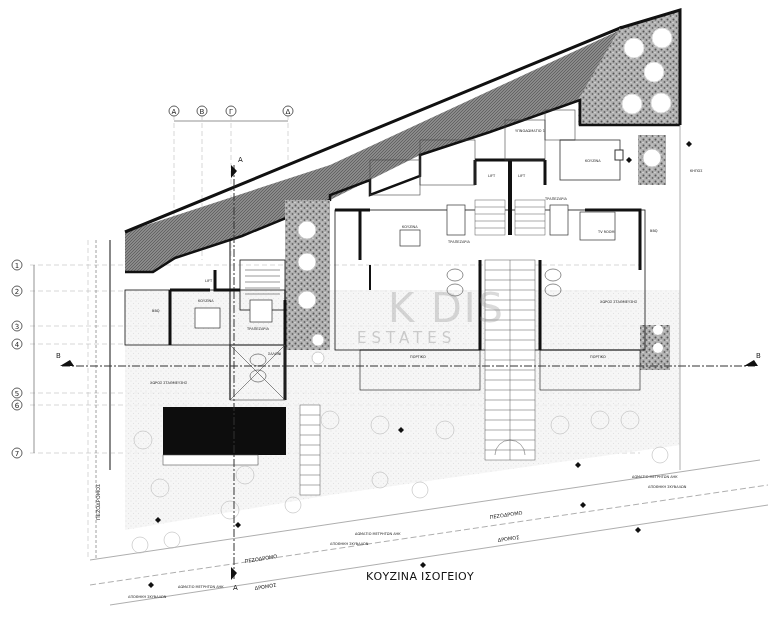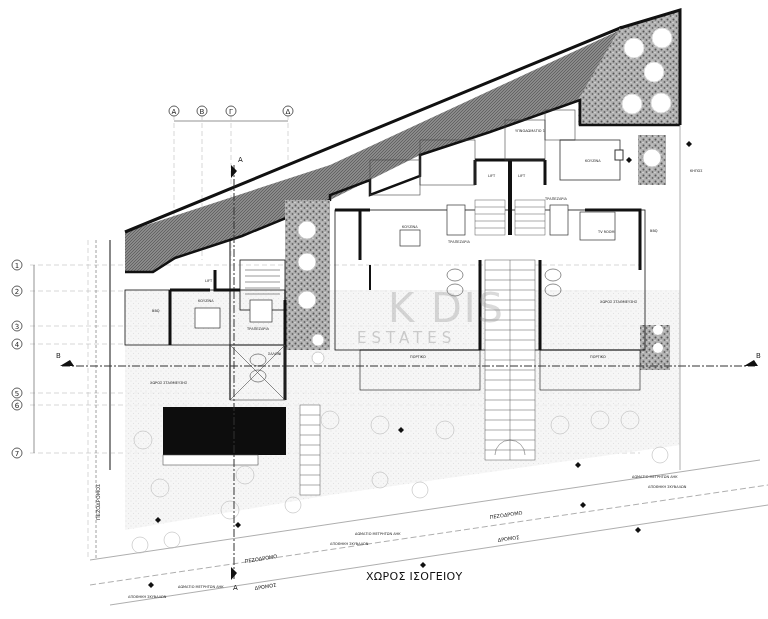--- a/index.html
+++ b/index.html
@@ -328,13 +328,13 @@
     <text x="632" y="478">ΔΩΜΑΤΙΟ ΜΕΤΡΗΤΩΝ ΑΗΚ</text>
     <text x="330" y="545">ΑΠΟΘΗΚΗ ΣΚΥΒΑΛΩΝ</text>
     <text x="355" y="535">ΔΩΜΑΤΙΟ ΜΕΤΡΗΤΩΝ ΑΗΚ</text>
     <text x="150" y="384">ΧΩΡΟΣ ΣΤΑΘΜΕΥΣΗΣ</text>
     <text x="600" y="303">ΧΩΡΟΣ ΣΤΑΘΜΕΥΣΗΣ</text>
   </g>
 </svg>
 
 <div class="watermark">K DIS</div>
 <div class="watermark-sub">ESTATES</div>
-<div class="title">ΧΩΡΟΣ ΙΣΟΓΕΙΟΥ</div>
+<div class="title">ΚΟΥΖΙΝΑ ΙΣΟΓΕΙΟΥ</div>
 
 </body></html>

